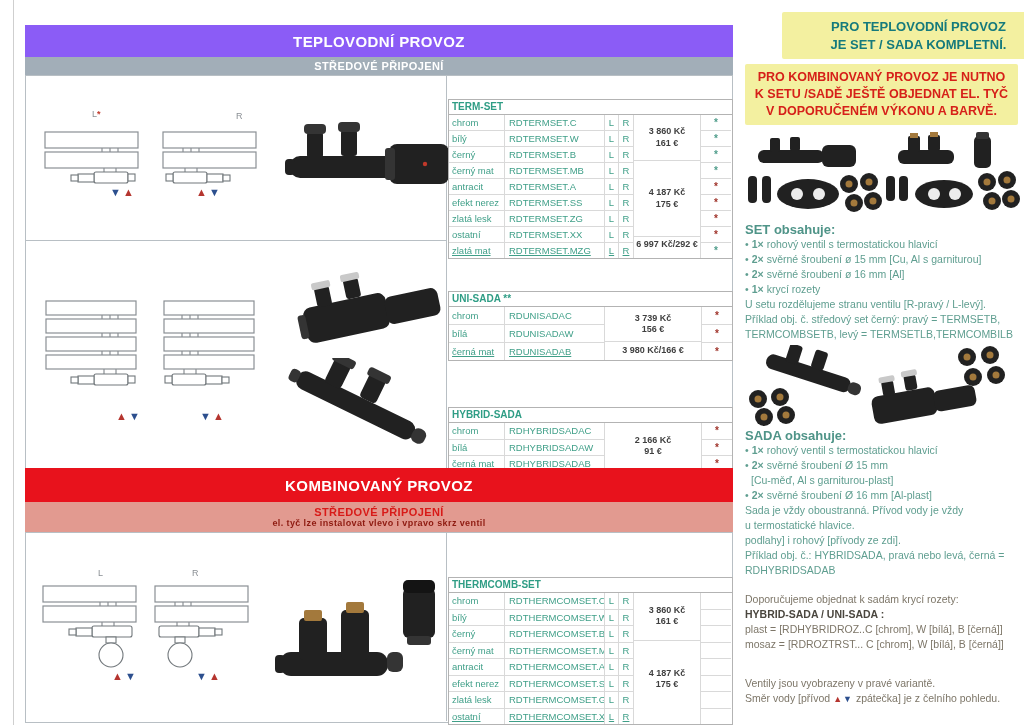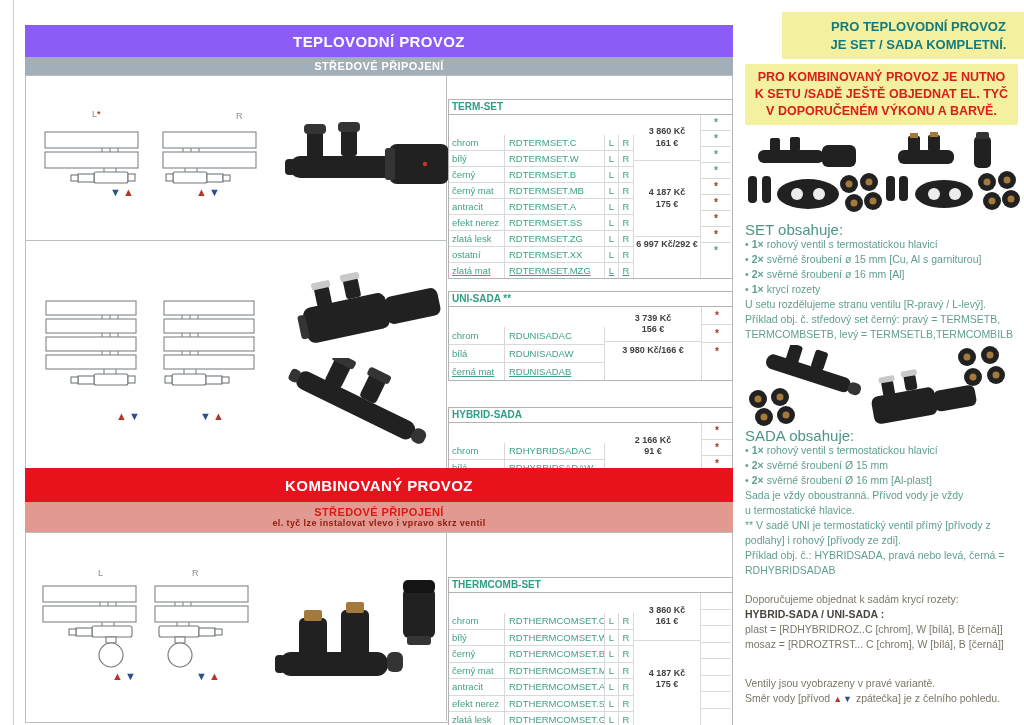--- a/index.html
+++ b/index.html
@@ -20,21 +20,21 @@
 
   
   .panel{position:absolute;border:1px solid #b8bfc4;background:transparent;}
   .vline,.hline{position:absolute;background:#b8bfc4;}
 
   
   .ptable{position:absolute;background:#fff;border:1px solid #b3b3b3;font-size:9.5px;}
   .ptitle{height:14px;line-height:14px;padding-left:3px;font-weight:bold;font-size:10px;
           color:#2f9d85;border-bottom:1px solid #b3b3b3;}
   .pbody{display:flex;}
-  .rows{display:block;margin-top:20px;}
+  .rows{display:block;}
   .t-lr .rows{width:185px;}
   .t-plain .rows{width:156px;}
   .trow{display:grid;height:var(--rh);border-bottom:1px solid #d9d9d9;color:#3f9f88;}
   .t-lr .trow{grid-template-columns:56px 100px 14px 15px;}
   .t-plain .trow{grid-template-columns:56px 100px;}
   .rows .trow:last-child{border-bottom:none;text-decoration:underline;}
   .trow > div{border-right:1px solid #d9d9d9;display:flex;align-items:center;overflow:hidden;white-space:nowrap;}
   .c-finish{padding-left:3px;}
   .c-code{padding-left:4px;}
   .c-lr{justify-content:center;}
@@ -68,21 +68,21 @@
   .ph-hole{fill:#ececec;}
 
   
   .ybox{position:absolute;left:745px;width:273px;background:#f3f0a0;border-radius:2px;
         display:flex;flex-direction:column;align-items:center;justify-content:center;
         text-align:center;font-weight:bold;line-height:1.35;}
   .ybox-hot{top:12px;height:47px;color:#157a7c;font-size:13px;margin-left:37px;}
   .ybox-combi{top:64px;height:61px;color:#d62019;font-size:12.5px;}
   .sideblock{position:absolute;left:745px;width:275px;font-size:10.5px;line-height:15px;
              color:#5f9e90;white-space:nowrap;}
-  .sb-head{font-weight:normal;font-size:15px;color:#4f9488;}
+  .sb-head{font-weight:bold;font-size:13px;color:#4f9488;}
   .bline .bdot{margin-right:3px;}
   .bline .bbold{font-weight:bold;margin-right:3px;}
   .block-gray{color:#7d7668;}
   .ftri{font-size:9px;letter-spacing:1px;}
 </style>
 </head>
 <body>
 
 <div class="page">
   <div class="edge"></div>
@@ -647,29 +647,29 @@
       <circle class="ph-brass" cx="254" cy="30" r="3.5"></circle>
   </svg>
 
   <div class="sideblock" style="top:428px;">
     <div class="sb-head">SADA obsahuje:</div>
     <div>
   <div class="bline"><span class="bdot">•</span><span class="bbold">1×</span><span>rohový ventil s termostatickou hlavicí</span></div>
 
   <div class="bline"><span class="bdot">•</span><span class="bbold">2×</span><span>svěrné šroubení Ø 15 mm</span></div>
 
+  <div class="bline"><span class="bdot"></span><span class="bbold"></span><span>[Cu-měď, Al s garniturou-plast]</span></div>
 
   <div class="bline"><span class="bdot">•</span><span class="bbold">2×</span><span>svěrné šroubení Ø 16 mm [Al-plast]</span></div>
 </div>
     <div>
   <div class="sline">Sada je vždy oboustranná. Přívod vody je vždy</div>
 
   <div class="sline">u termostatické hlavice.</div>
 
-  <div class="sline">** V sadě UNI je termostatický ventil přímý [přívody z</div>
 
   <div class="sline">podlahy] i rohový [přívody ze zdi].</div>
 
   <div class="sline">Příklad obj. č.: HYBRIDSADA, pravá nebo levá, černá =</div>
 
   <div class="sline">RDHYBRIDSADAB</div>
 </div>
   </div>
 
   <div class="sideblock block-gray" style="top:592px;">

